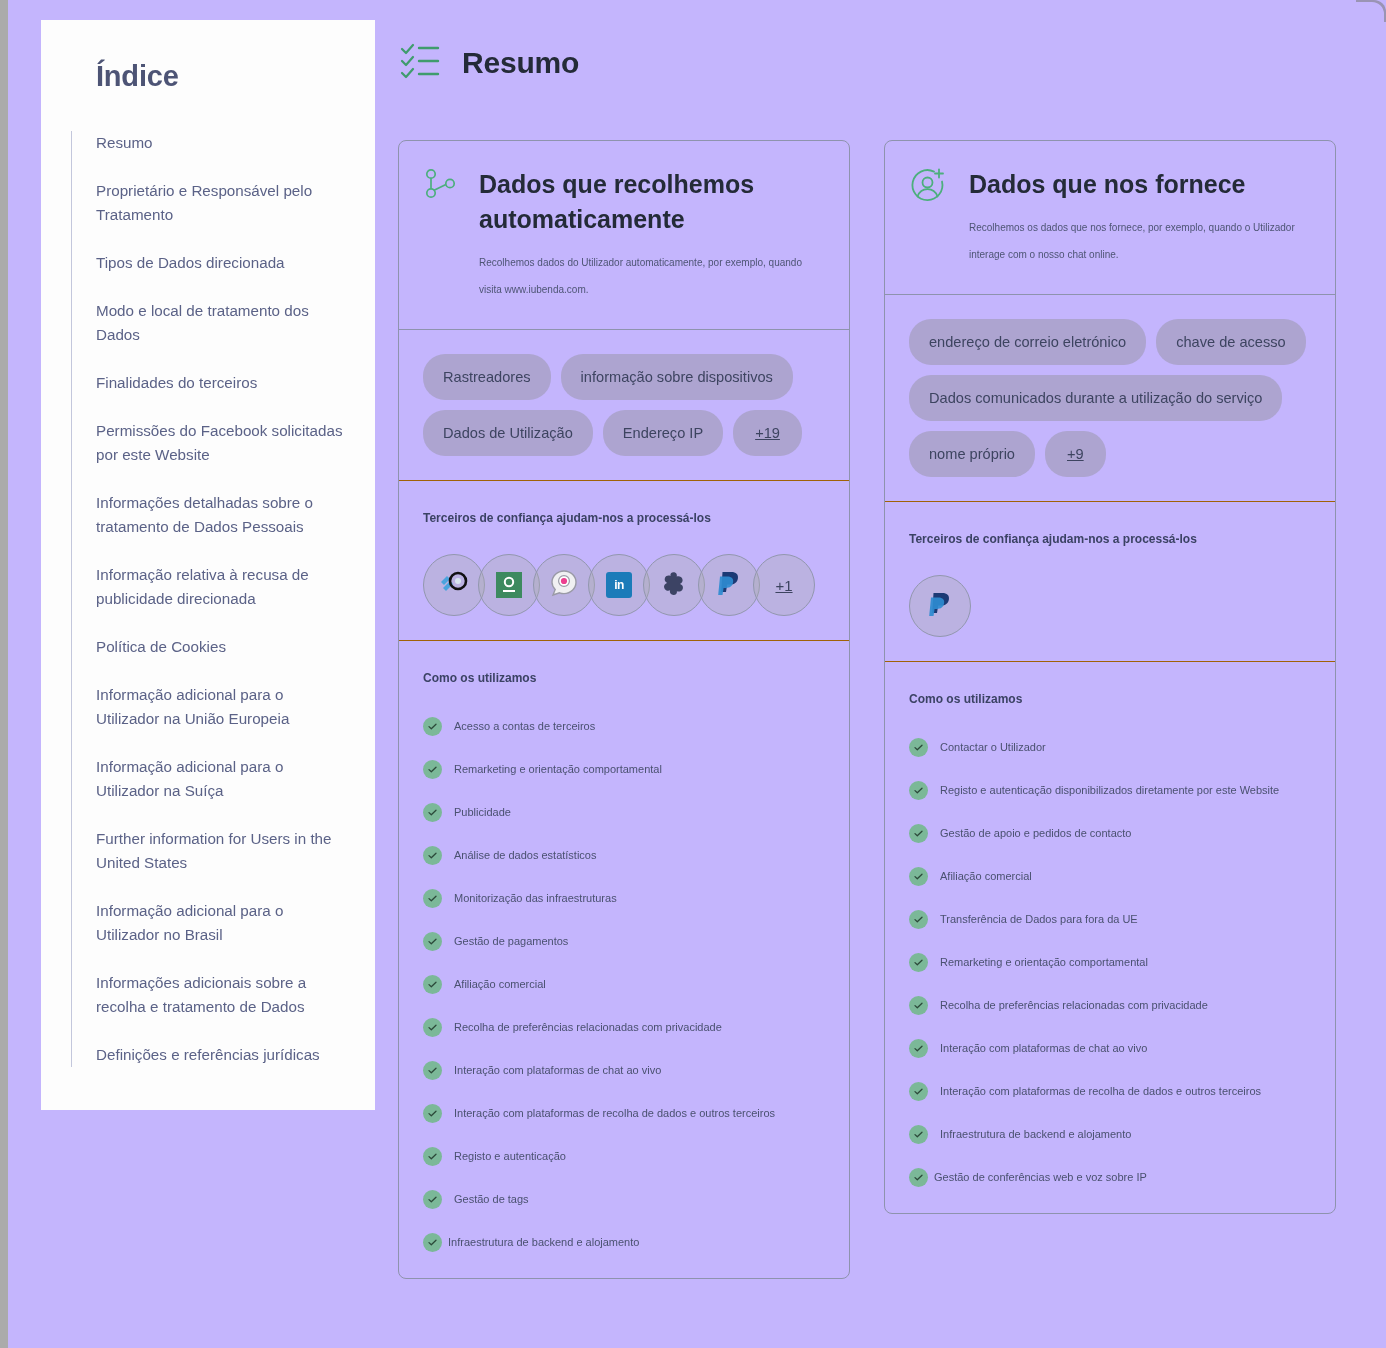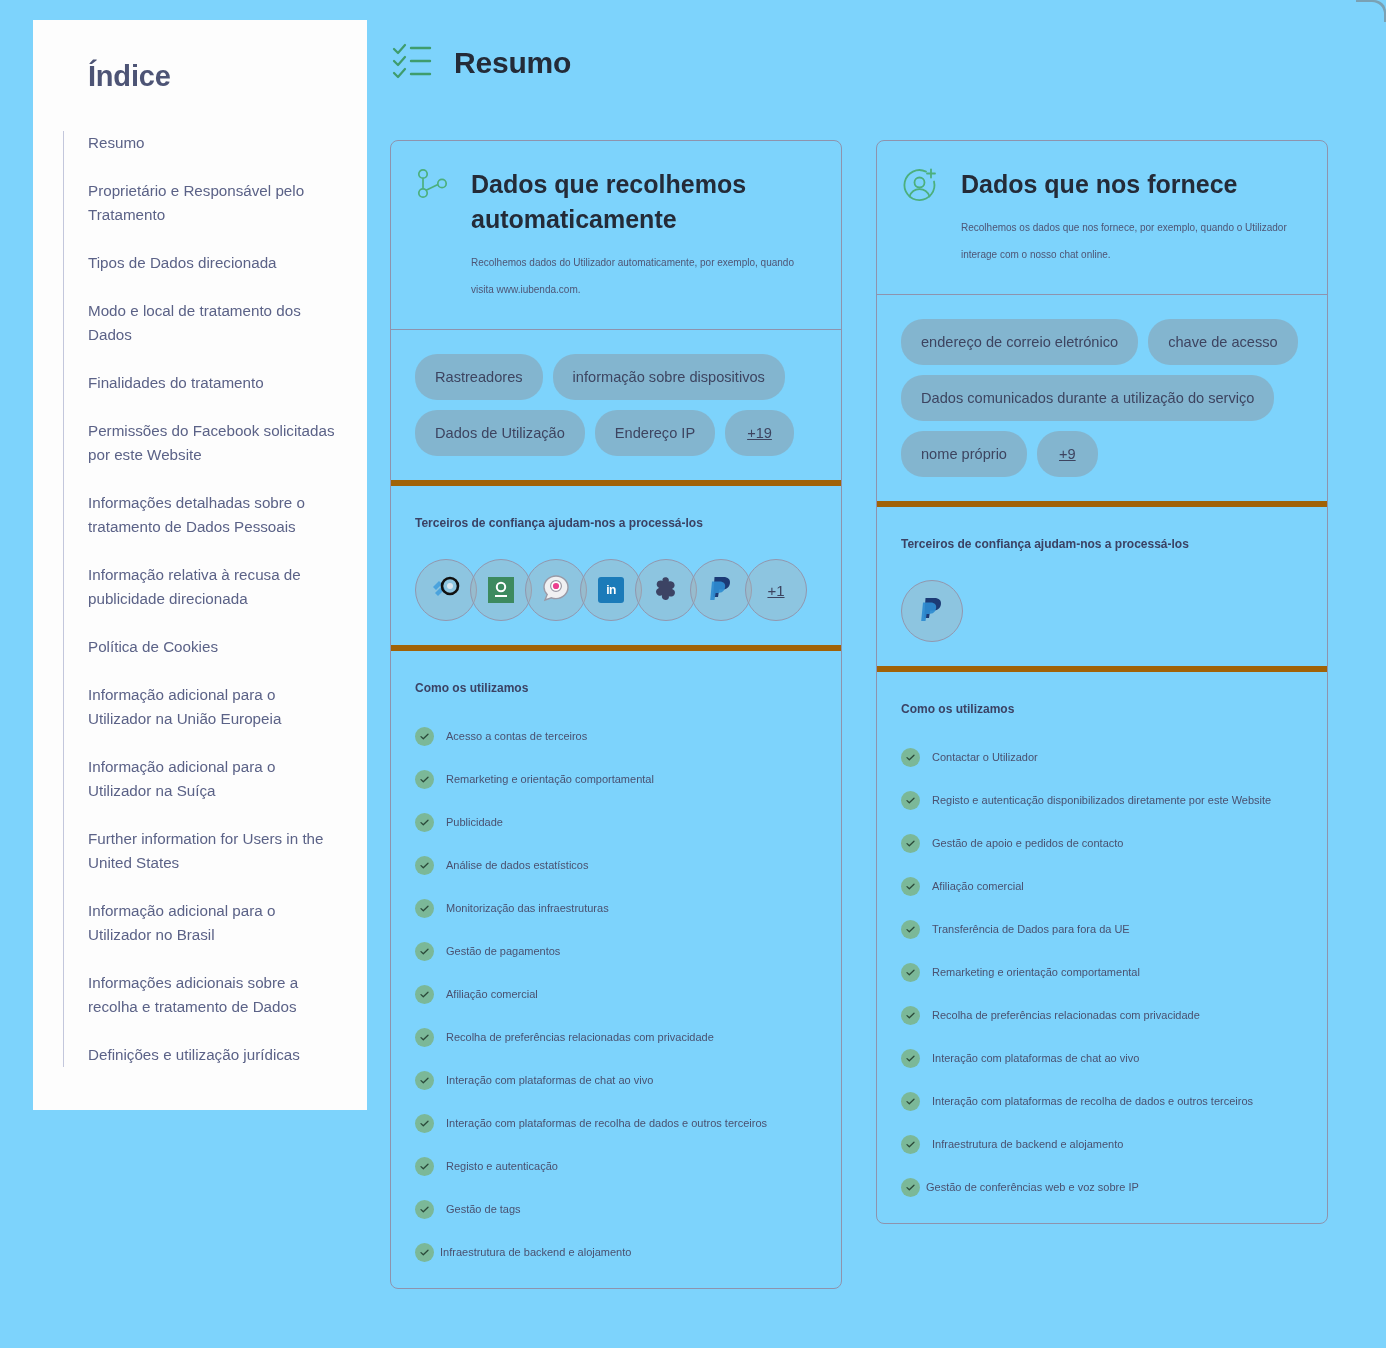--- a/index.html
+++ b/index.html
@@ -10,21 +10,22 @@
     background: #ababab;
     font-family: "Liberation Sans", sans-serif;
     overflow: hidden;
     position: relative;
   }
 
   
   #page-root {
     position: absolute;
     inset: 0;
-    background: #7dd3fc;
+    background: #c4b5fd;
+    margin-left: 8px;
   }
   .sheet-corner {
     position: absolute;
     top: 0; right: 0;
     width: 30px; height: 22px;
     border-top-right-radius: 12px;
     box-shadow: inset -2px 2px 0 0 rgba(120,120,120,0.55);
     pointer-events: none;
   }
 
@@ -87,21 +88,21 @@
     align-items: flex-start;
   }
   .card {
     width: 452px;
     border: 1px solid #8e93ad;
     border-radius: 8px;
     overflow: hidden;
   }
   .card-section {
     padding: 24px 24px 24px 24px;
-    border-bottom: 6px solid #a16207;
+    border-bottom: 1px solid #a16207;
   }
   .card-section:last-child { border-bottom: none; }
   .card-head {
     display: flex;
     gap: 22px;
     align-items: flex-start;
     padding: 26px 24px 26px 24px;
     border-bottom: 1px solid #8e93ad;
   }
   .card-head-body { flex: 1; }
@@ -199,31 +200,31 @@
 
   <div class="sheet-corner"></div>
 
   <aside class="sidebar">
     <div class="sidebar-title">Índice</div>
     <nav class="toc" id="toc-list">
         <div class="toc-item">Resumo</div>
         <div class="toc-item">Proprietário e Responsável pelo Tratamento</div>
         <div class="toc-item">Tipos de Dados direcionada</div>
         <div class="toc-item">Modo e local de tratamento dos Dados</div>
-        <div class="toc-item">Finalidades do tratamento</div>
+        <div class="toc-item">Finalidades do terceiros</div>
         <div class="toc-item">Permissões do Facebook solicitadas por este Website</div>
         <div class="toc-item">Informações detalhadas sobre o tratamento de Dados Pessoais</div>
         <div class="toc-item">Informação relativa à recusa de publicidade direcionada</div>
         <div class="toc-item">Política de Cookies</div>
         <div class="toc-item">Informação adicional para o Utilizador na União Europeia</div>
         <div class="toc-item">Informação adicional para o Utilizador na Suíça</div>
         <div class="toc-item">Further information for Users in the United States</div>
         <div class="toc-item">Informação adicional para o Utilizador no Brasil</div>
         <div class="toc-item">Informações adicionais sobre a recolha e tratamento de Dados</div>
-        <div class="toc-item">Definições e utilização jurídicas</div>
+        <div class="toc-item">Definições e referências jurídicas</div>
       </nav>
   </aside>
 
   <main class="main">
 
     <div class="main-header">
       <span>
         <svg width="40" height="42" viewBox="0 0 40 42" fill="none">
           <path d="M2 9 L6 13 L13 5" stroke="#3f9c6d" stroke-width="2.2" stroke-linecap="round" stroke-linejoin="round"></path>
           <path d="M2 21 L6 25 L13 17" stroke="#3f9c6d" stroke-width="2.2" stroke-linecap="round" stroke-linejoin="round"></path>

